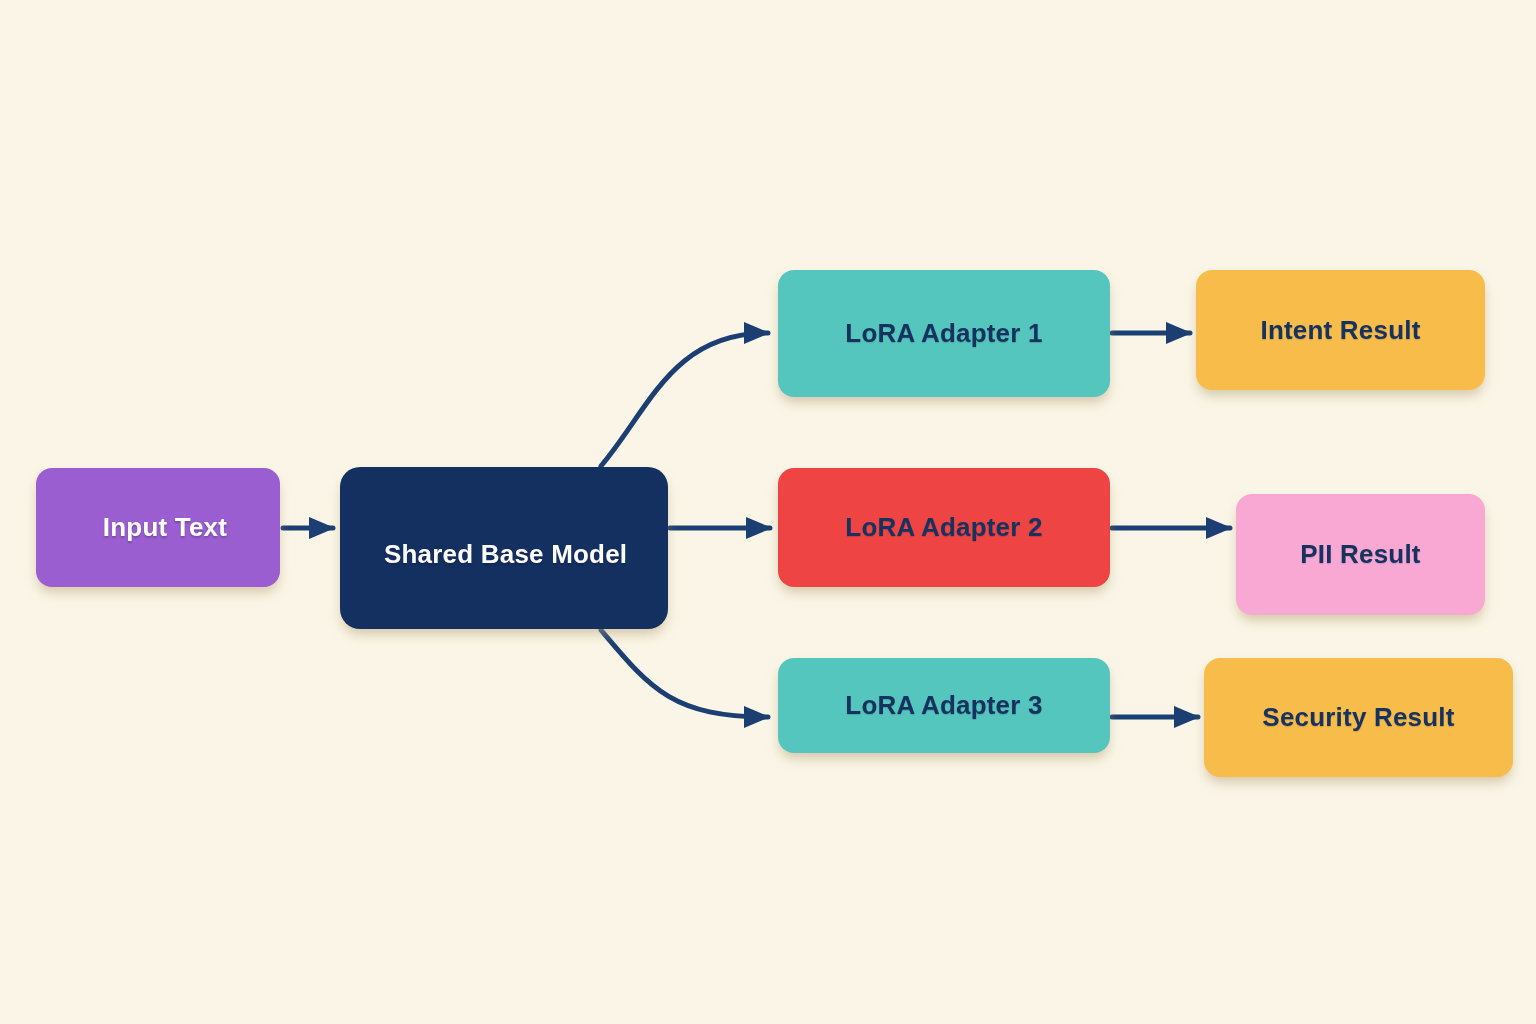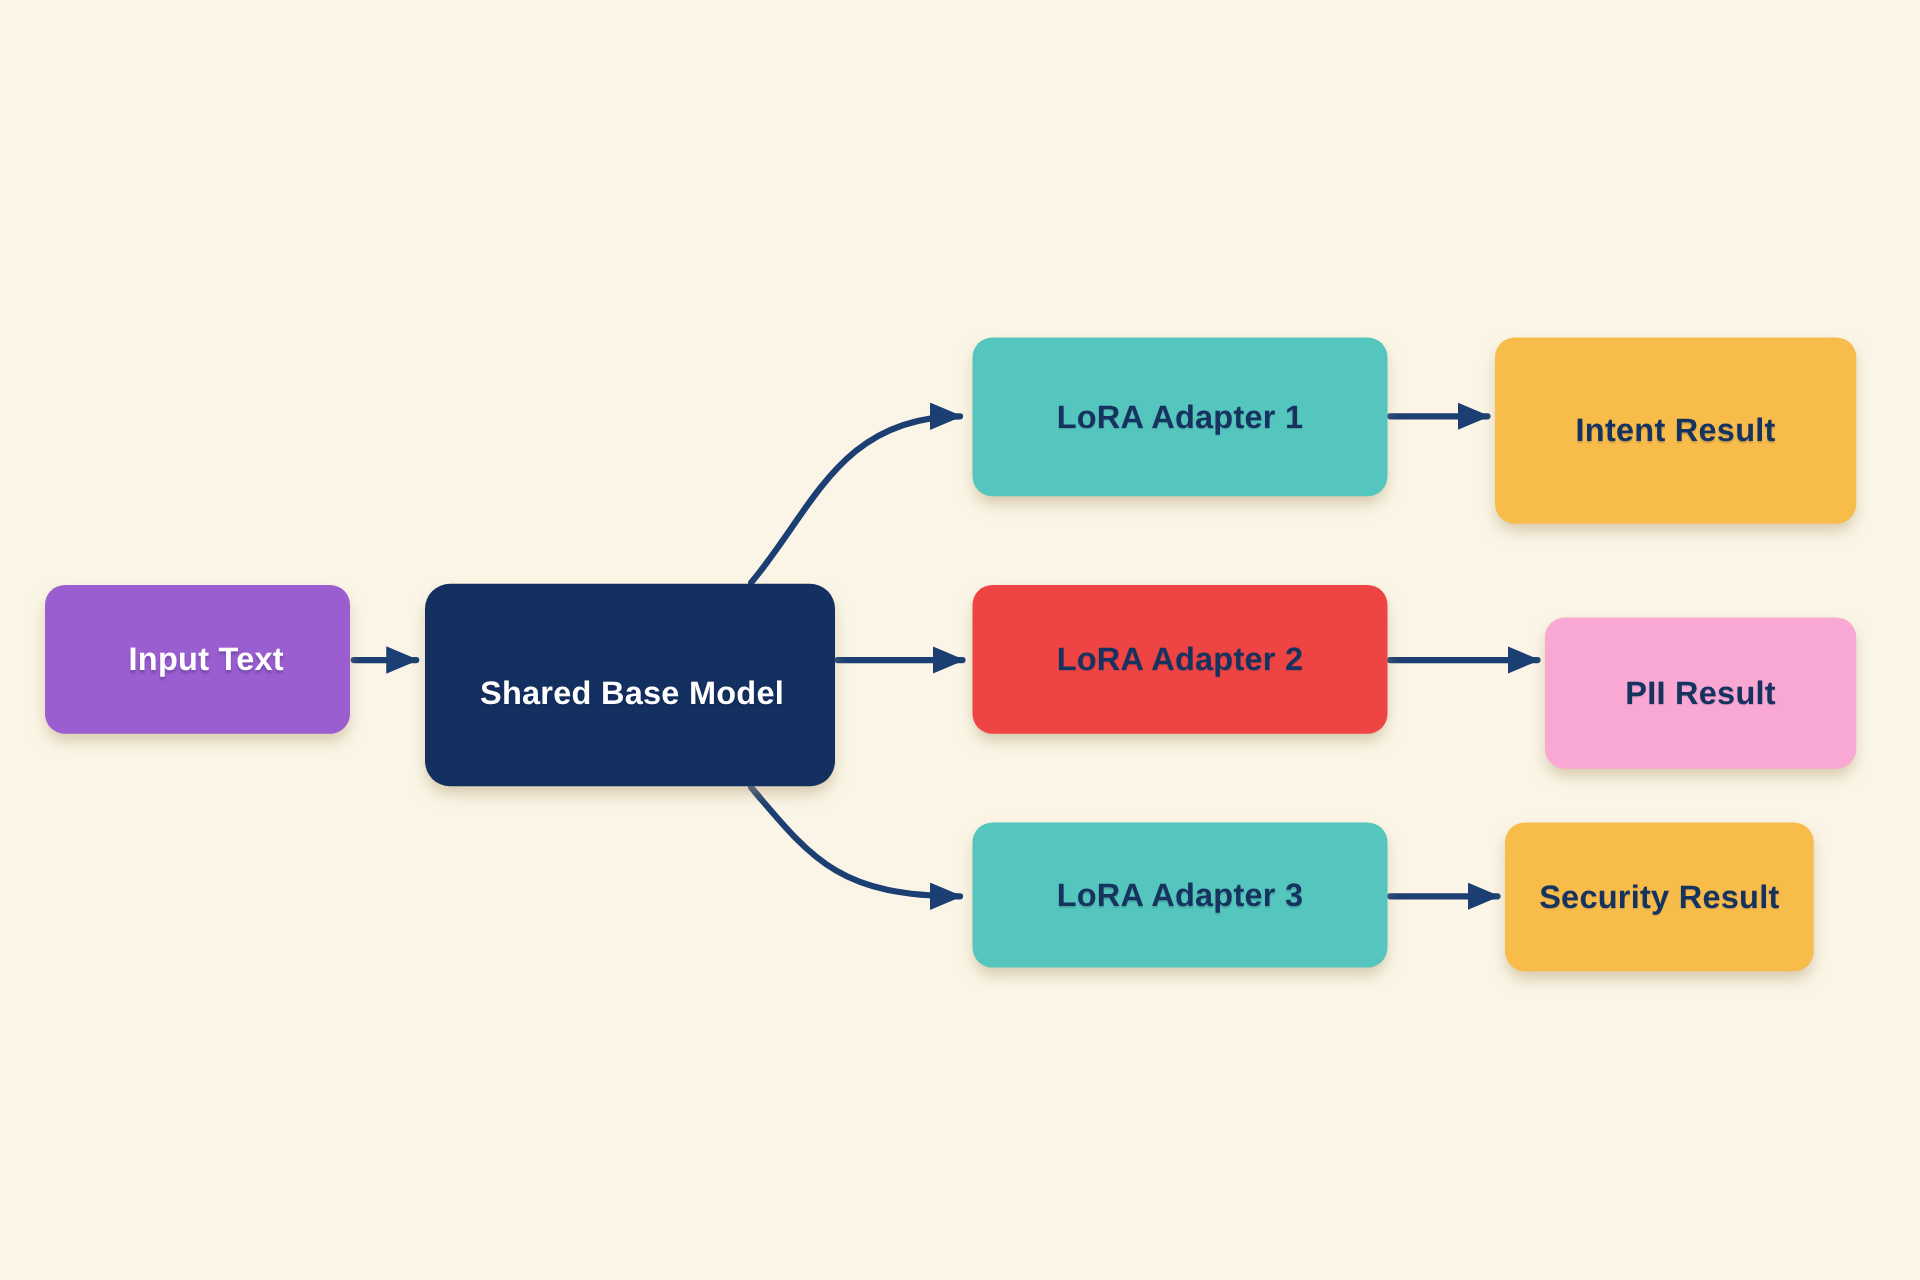--- a/index.html
+++ b/index.html
@@ -46,24 +46,24 @@
   }
   .dark-label {
     text-shadow: 0 1px 1px rgba(10, 30, 60, 0.18);
   }
   #node-input   { left: 36px;   top: 468px; width: 244px; height: 119px; padding-left: 14px; }
   #node-base    { left: 340px;  top: 467px; width: 328px; height: 162px;
                   border-radius: 20px; justify-content: flex-start;
                   text-align: left; padding: 12px 38px 0 44px; line-height: 1.42; }
   #node-adapter1 { left: 778px;  top: 270px; width: 332px; height: 127px; }
   #node-adapter2 { left: 778px;  top: 468px; width: 332px; height: 119px; }
-  #node-adapter3 { left: 778px;  top: 658px; width: 332px; height: 116px; }
-  #node-result1  { left: 1196px; top: 270px; width: 289px; height: 149px; }
+  #node-adapter3 { left: 778px;  top: 658px; width: 332px; height: 95px; }
+  #node-result1  { left: 1196px; top: 270px; width: 289px; height: 120px; }
   #node-result2  { left: 1236px; top: 467px; width: 249px; height: 121px; }
-  #node-result3  { left: 1204px; top: 658px; width: 247px; height: 119px; }
+  #node-result3  { left: 1204px; top: 658px; width: 309px; height: 119px; }
 </style>
 </head>
 <body>
 
 <div class="canvas" style="background-color: rgb(250, 245, 230);">
 
   <svg class="edges-layer" viewBox="0 0 1536 1024" xmlns="http://www.w3.org/2000/svg">
     <defs>
       <marker id="arrowhead" markerUnits="userSpaceOnUse" markerWidth="26" markerHeight="22" refX="24" refY="11" orient="auto">
         <path d="M0,0 L26,11 L0,22 Z" style="fill: rgb(27, 63, 114);"></path>

